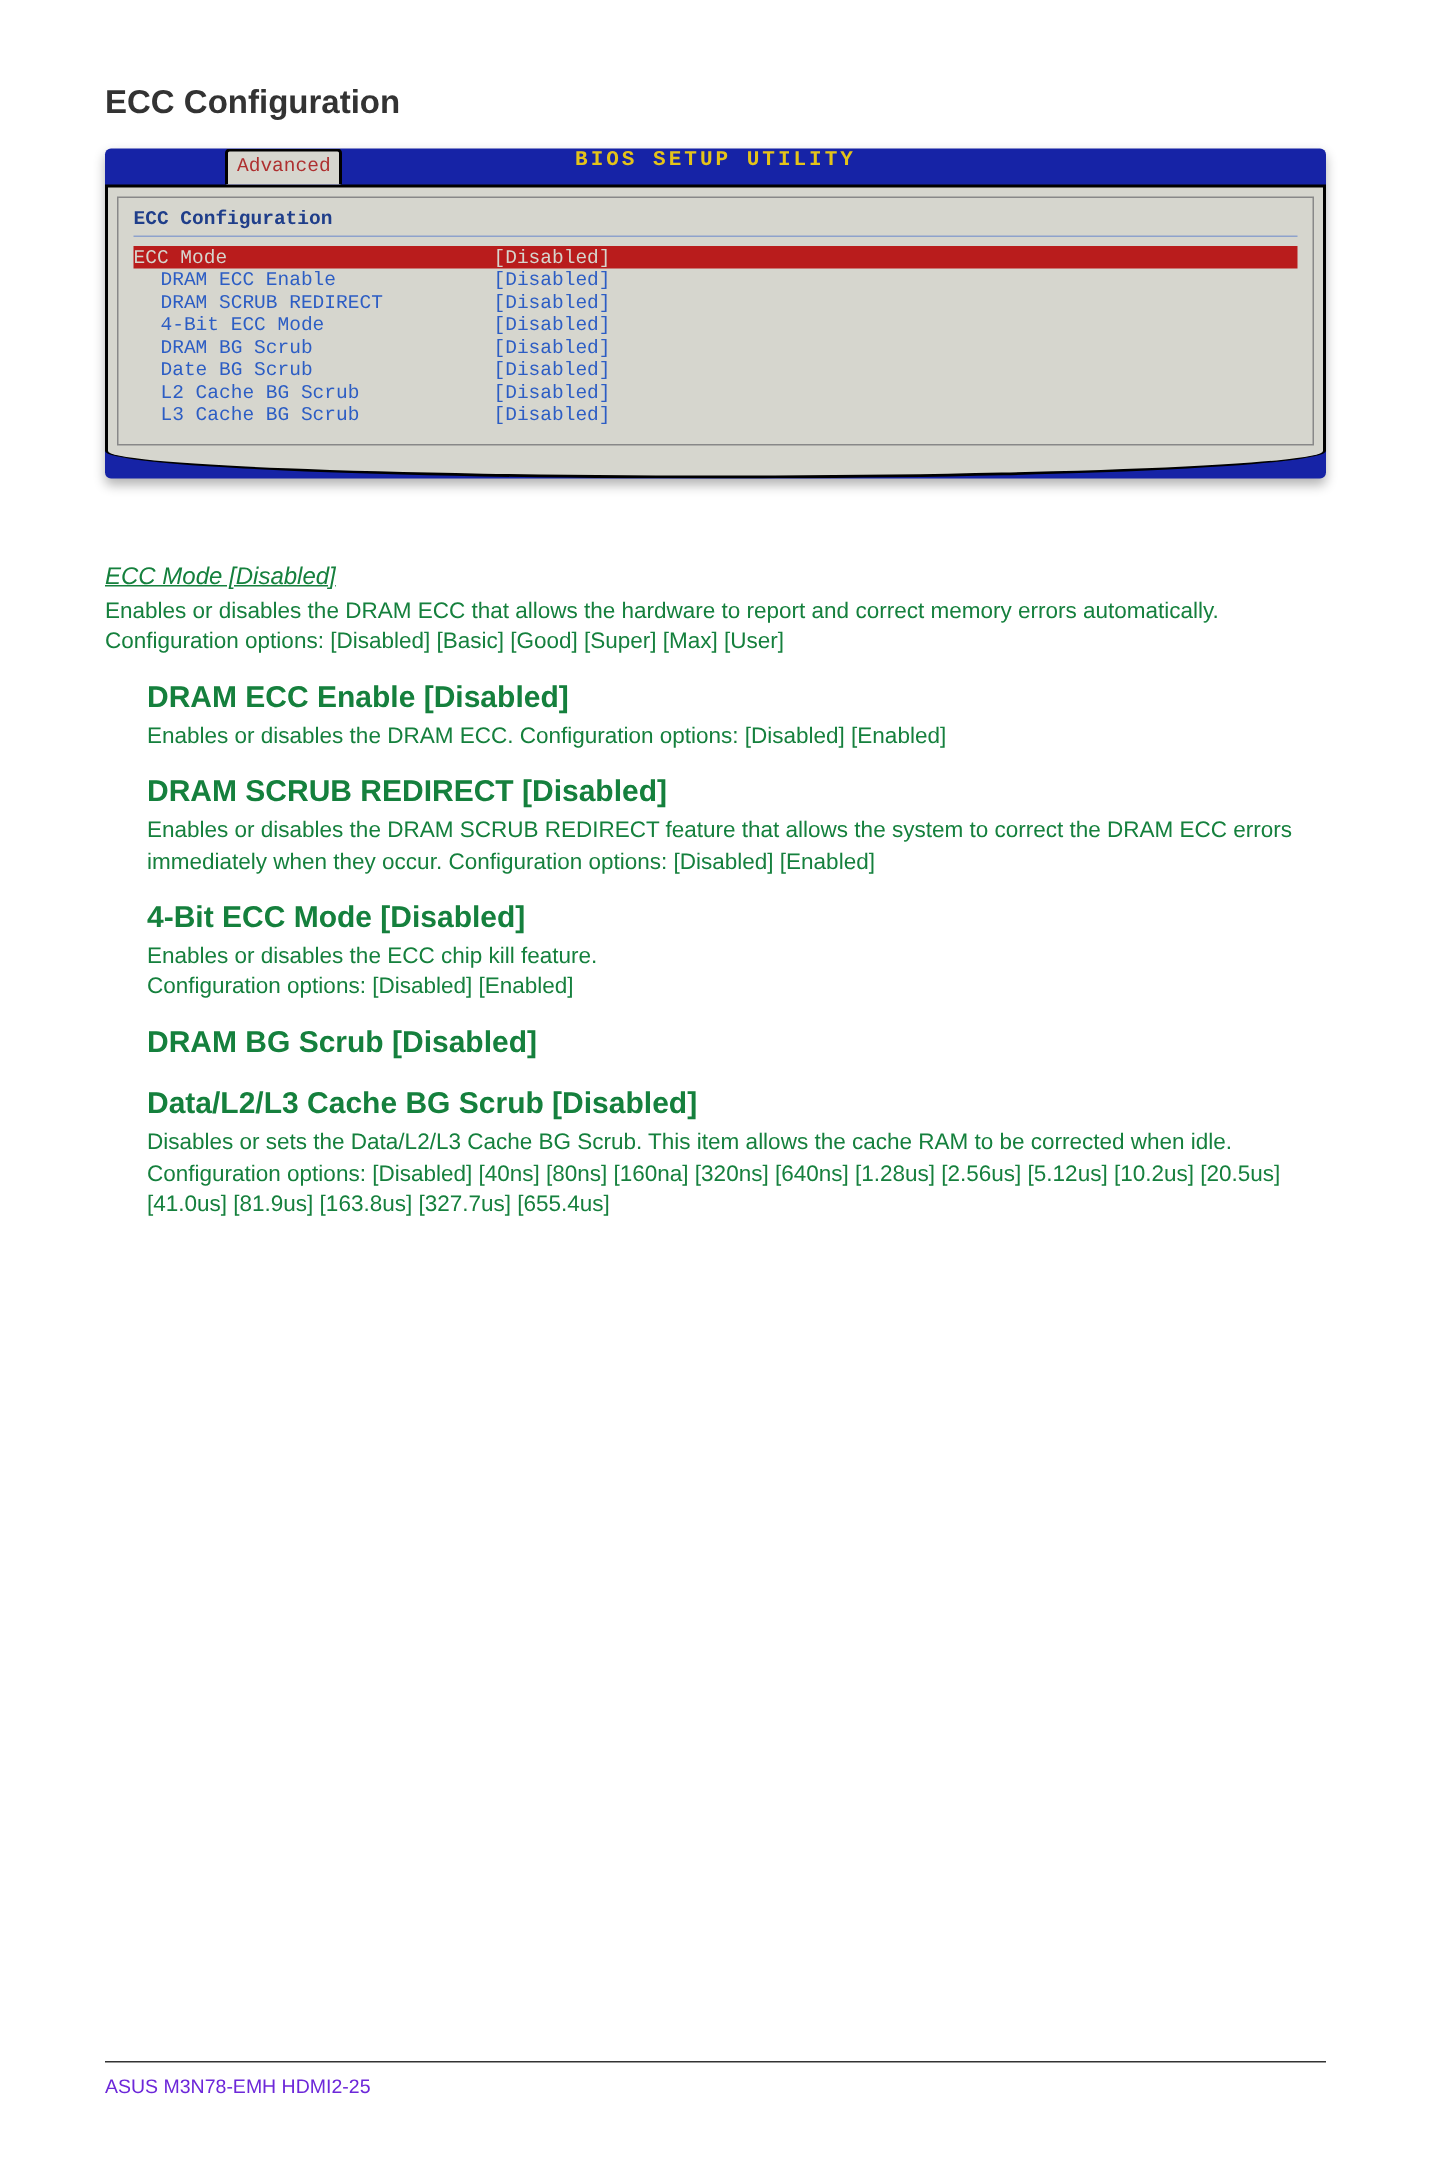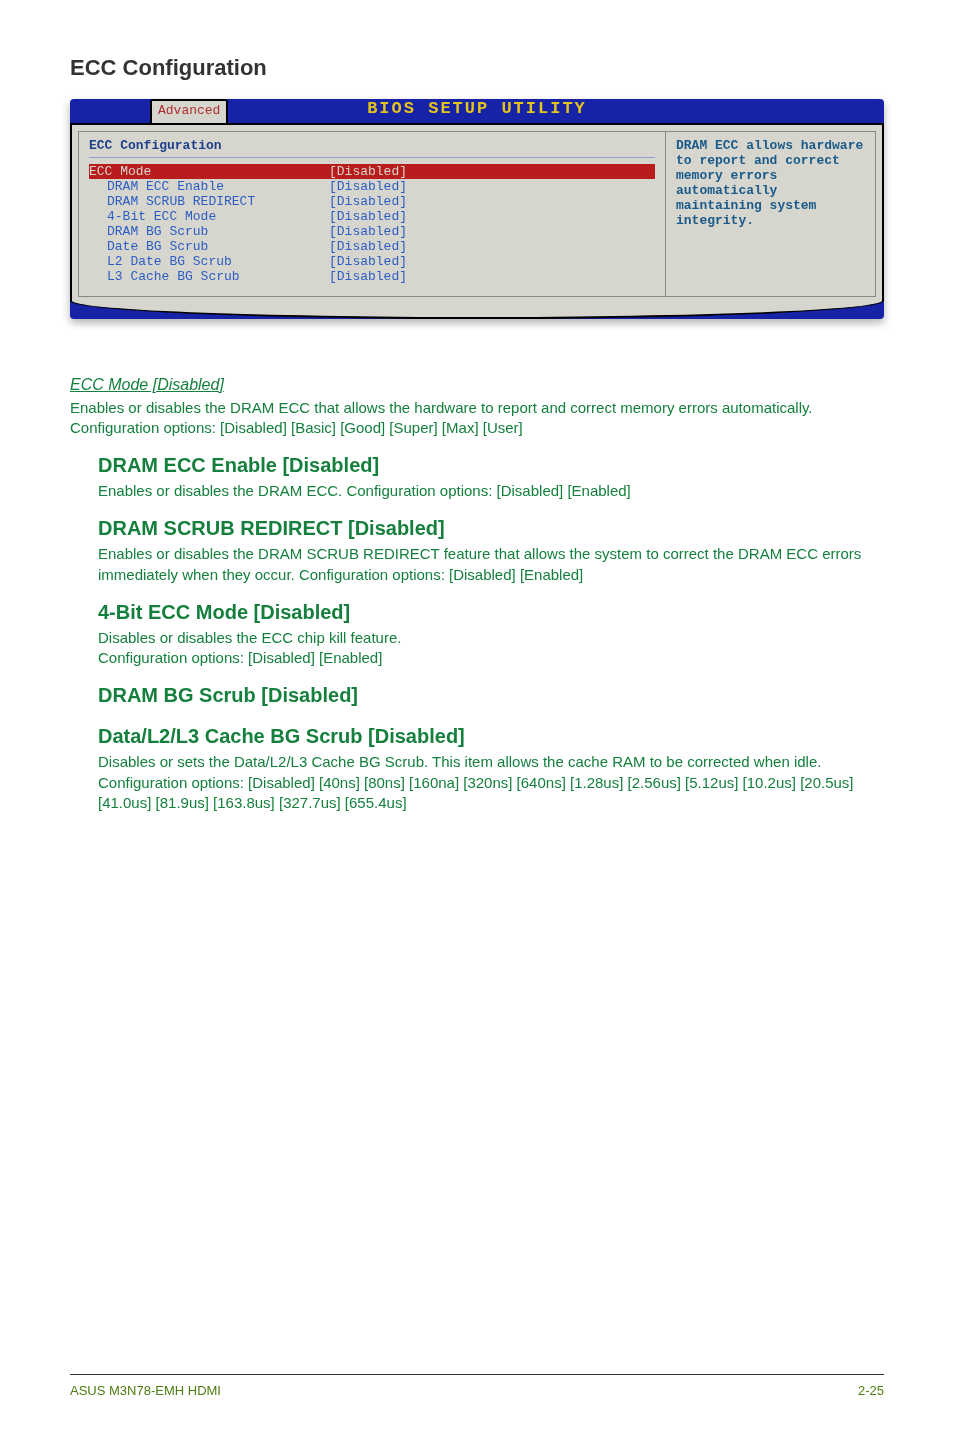--- a/index.html
+++ b/index.html
@@ -30,21 +30,21 @@
     display: flex;
     padding-left: 80px;
   }
   .bios-title-strip {
     position: absolute;
     width: 814px;
     text-align: center;
     color: #e4c31a;
     font-family: "Courier New", monospace;
     font-weight: bold;
-    font-size: 17px;
+    font-size: 14px;
     letter-spacing: 2px;
     pointer-events: none;
   }
   .bios-tab {
     background: #d6d6ce;
     color: #ae2f2f;
     font-family: "Courier New", monospace;
     font-size: 13px;
     padding: 2px 6px 0 6px;
     border: 2px solid #000;
@@ -115,22 +115,22 @@
   .indent p { margin-bottom: 0; }
   .footer {
     position: absolute;
     bottom: 40px;
     left: 70px;
     right: 70px;
     border-top: 1px solid #333;
     padding-top: 8px;
     font-size: 13px;
     display: flex;
-    justify-content: space-between;
-    color: #4d7c0f;
+    justify-content: flex-start;
+    color: #6d28d9;
   }
 </style>
 </head>
 <body>
 
 <h1 data-name="page-heading">ECC Configuration</h1>
 
 <div class="bios-frame" data-name="bios-window">
   <div class="bios-title-strip" data-name="bios-titlebar">BIOS SETUP UTILITY</div>
   <div class="bios-top" data-name="bios-tabstrip">
@@ -140,41 +140,40 @@
     <div class="bios-left" data-name="bios-left-panel">
       <h2 data-name="bios-panel-title">ECC Configuration</h2>
       <hr data-name="bios-divider">
       <div id="bios-rows">
           <div class="bios-row sel" data-name="bios-setting-row"><span class="k" data-name="bios-setting-key">ECC Mode</span><span class="v" data-name="bios-setting-value">[Disabled]</span></div>
           <div class="bios-row sub" data-name="bios-setting-row"><span class="k" data-name="bios-setting-key">DRAM ECC Enable</span><span class="v" data-name="bios-setting-value">[Disabled]</span></div>
           <div class="bios-row sub" data-name="bios-setting-row"><span class="k" data-name="bios-setting-key">DRAM SCRUB REDIRECT</span><span class="v" data-name="bios-setting-value">[Disabled]</span></div>
           <div class="bios-row sub" data-name="bios-setting-row"><span class="k" data-name="bios-setting-key">4-Bit ECC Mode</span><span class="v" data-name="bios-setting-value">[Disabled]</span></div>
           <div class="bios-row sub" data-name="bios-setting-row"><span class="k" data-name="bios-setting-key">DRAM BG Scrub</span><span class="v" data-name="bios-setting-value">[Disabled]</span></div>
           <div class="bios-row sub" data-name="bios-setting-row"><span class="k" data-name="bios-setting-key">Date BG Scrub</span><span class="v" data-name="bios-setting-value">[Disabled]</span></div>
-          <div class="bios-row sub" data-name="bios-setting-row"><span class="k" data-name="bios-setting-key">L2 Date BG Scrub</span><span class="v" data-name="bios-setting-value">[Disabled]</span></div>
+          <div class="bios-row sub" data-name="bios-setting-row"><span class="k" data-name="bios-setting-key">L2 Cache BG Scrub</span><span class="v" data-name="bios-setting-value">[Disabled]</span></div>
           <div class="bios-row sub" data-name="bios-setting-row"><span class="k" data-name="bios-setting-key">L3 Cache BG Scrub</span><span class="v" data-name="bios-setting-value">[Disabled]</span></div>
         </div>
     </div>
-    <div class="bios-right" data-name="bios-help-panel">DRAM ECC allows hardware to report and correct memory errors automatically maintaining system integrity.</div>
   </div>
 </div>
 
 <div class="content" data-name="body-content">
   <div class="h-italic" data-name="section-ecc-mode-title">ECC Mode [Disabled]</div>
   <p data-name="section-ecc-mode-body">Enables or disables the DRAM ECC that allows the hardware to report and correct memory errors automatically. Configuration options: [Disabled] [Basic] [Good] [Super] [Max] [User]</p>
 
   <div class="indent" data-name="indented-sections">
     <h3 data-name="section-dram-ecc-title">DRAM ECC Enable [Disabled]</h3>
     <p data-name="section-dram-ecc-body">Enables or disables the DRAM ECC. Configuration options: [Disabled] [Enabled]</p>
 
     <h3 data-name="section-scrub-redirect-title">DRAM SCRUB REDIRECT [Disabled]</h3>
     <p data-name="section-scrub-redirect-body">Enables or disables the DRAM SCRUB REDIRECT feature that allows the system to correct the DRAM ECC errors immediately when they occur. Configuration options: [Disabled] [Enabled]</p>
 
     <h3 data-name="section-4bit-title">4-Bit ECC Mode [Disabled]</h3>
-    <p data-name="section-4bit-body1">Disables or disables the ECC chip kill feature.</p>
+    <p data-name="section-4bit-body1">Enables or disables the ECC chip kill feature.</p>
     <p data-name="section-4bit-body2">Configuration options: [Disabled] [Enabled]</p>
 
     <h3 data-name="section-bg-scrub-title">DRAM BG Scrub [Disabled]</h3>
 
     <h3 data-name="section-data-cache-title">Data/L2/L3 Cache BG Scrub [Disabled]</h3>
     <p data-name="section-data-cache-body">Disables or sets the Data/L2/L3 Cache BG Scrub. This item allows the cache RAM to be corrected when idle. Configuration options: [Disabled] [40ns] [80ns] [160na] [320ns] [640ns] [1.28us] [2.56us] [5.12us] [10.2us] [20.5us] [41.0us] [81.9us] [163.8us] [327.7us] [655.4us]</p>
   </div>
 </div>
 
 <div class="footer" data-name="page-footer">

